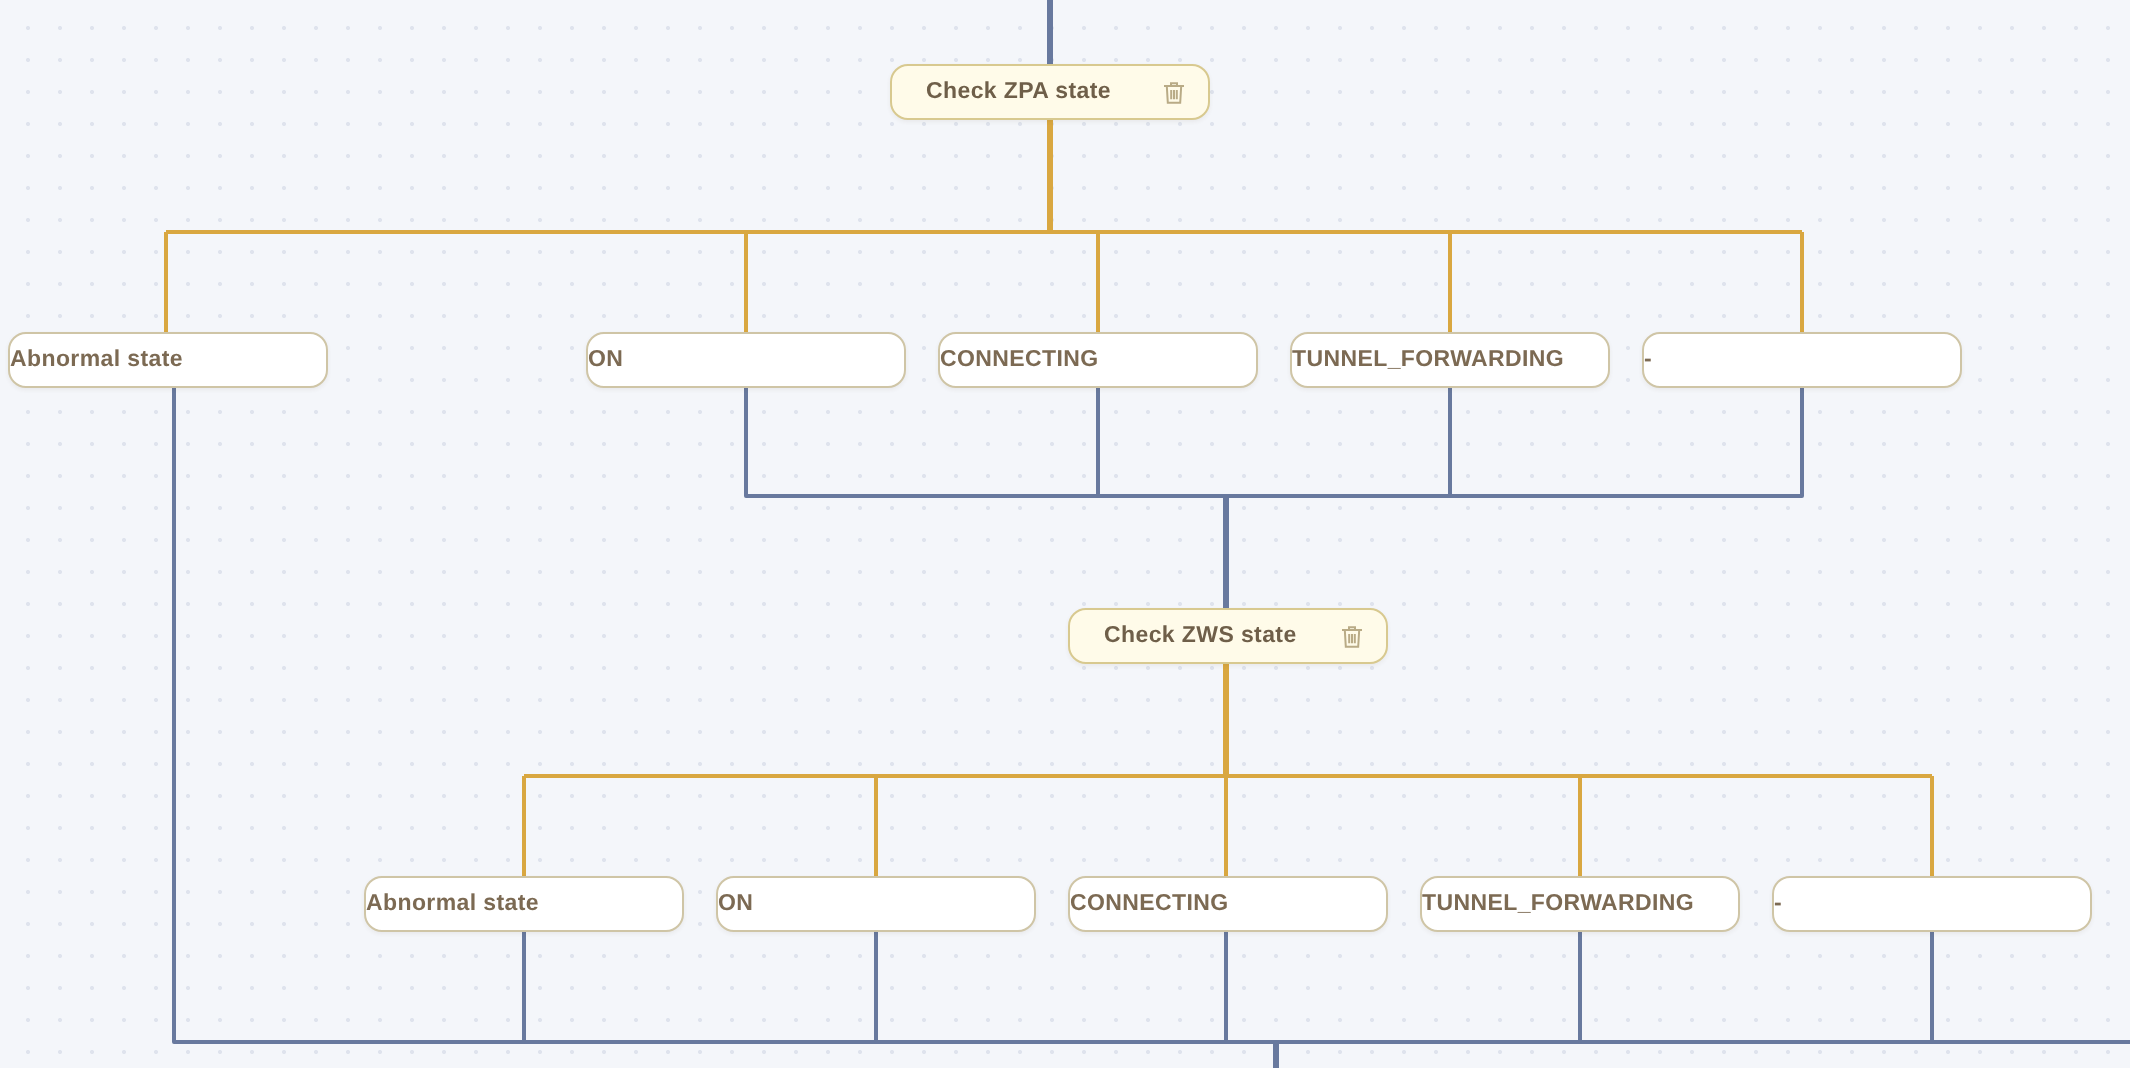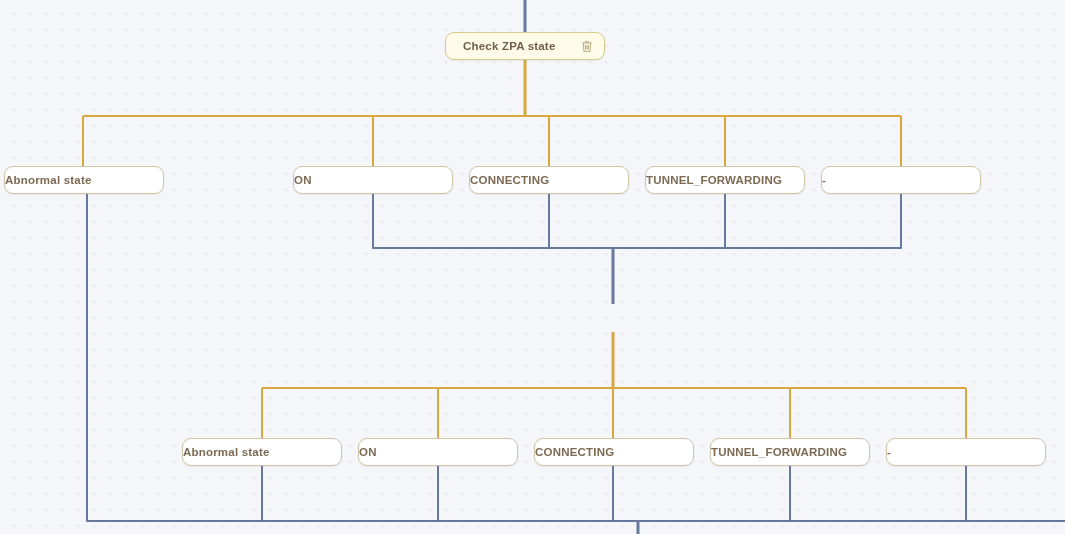--- a/index.html
+++ b/index.html
@@ -135,20 +135,29 @@
   </div>
 
   <div class="node" style="left:645px; top:166px; width:160px;">
     <span class="node-label">TUNNEL_FORWARDING</span>
   </div>
 
   <div class="node" style="left:821px; top:166px; width:160px;">
     <span class="node-label">-</span>
   </div>
 
+  <div class="node action" style="left:534px; top:304px; width:160px;">
+    <span class="node-label">Check ZWS state</span>
+    <span class="trash">
+      <svg width="12" height="13" viewBox="0 0 12 13" fill="none" stroke="currentColor" stroke-width="1">
+        <path d="M1 3h10M4.5 3V1.6h3V3M2.4 3l.5 8.4h6.2L9.6 3"></path>
+        <path d="M4.6 5v4.6M6 5v4.6M7.4 5v4.6"></path>
+      </svg>
+    </span>
+  </div>
 
   <div class="node" style="left:182px; top:438px; width:160px;">
     <span class="node-label">Abnormal state</span>
   </div>
 
   <div class="node" style="left:358px; top:438px; width:160px;">
     <span class="node-label">ON</span>
   </div>
 
   <div class="node" style="left:534px; top:438px; width:160px;">

